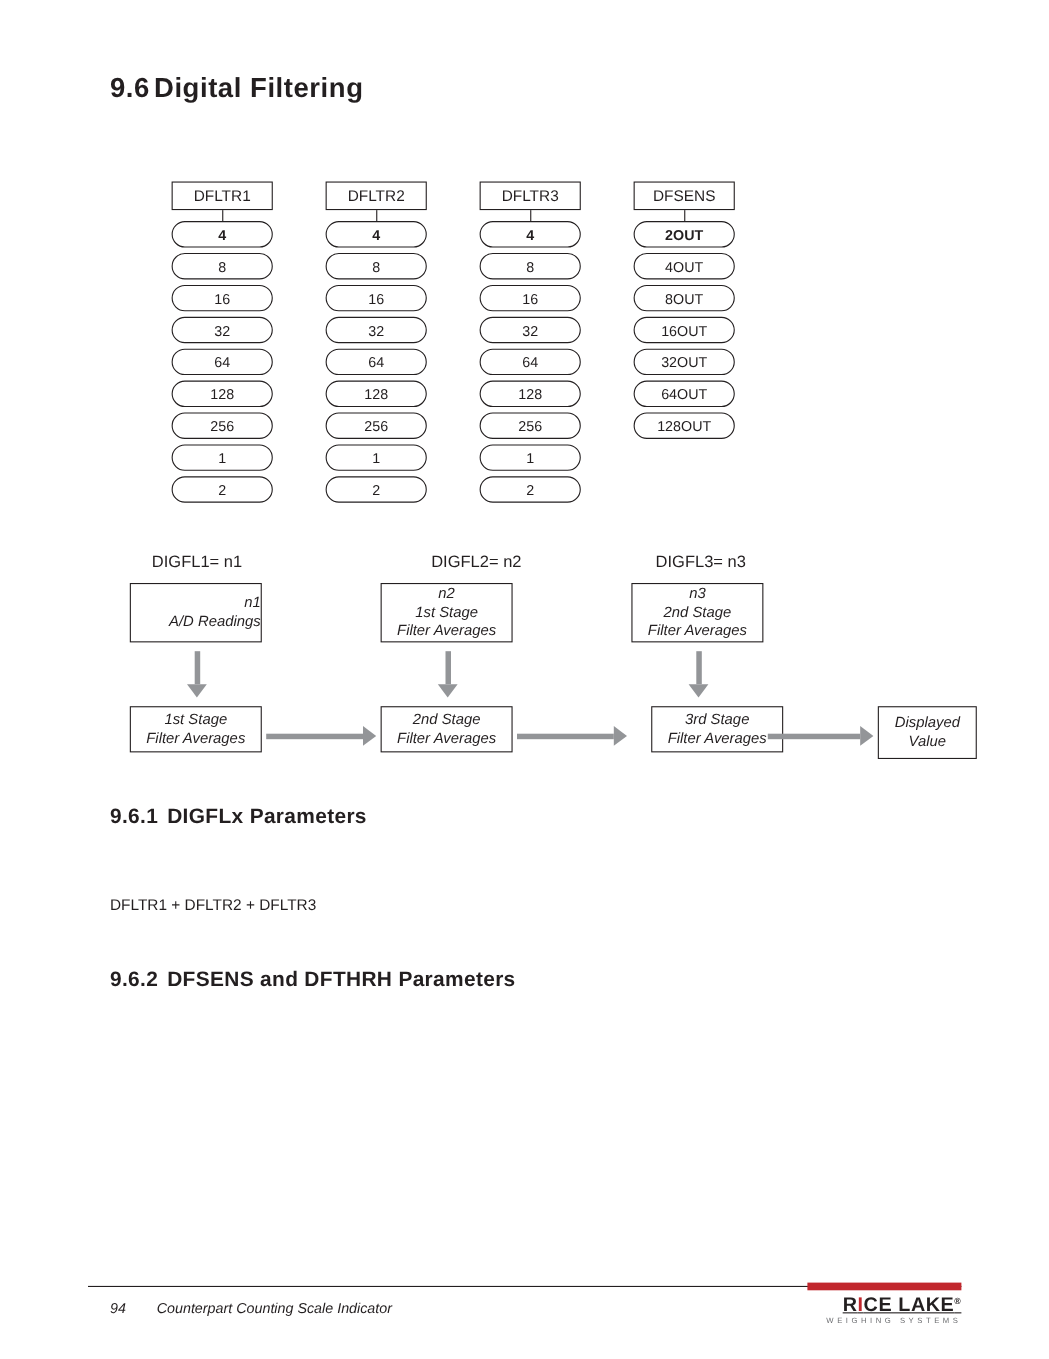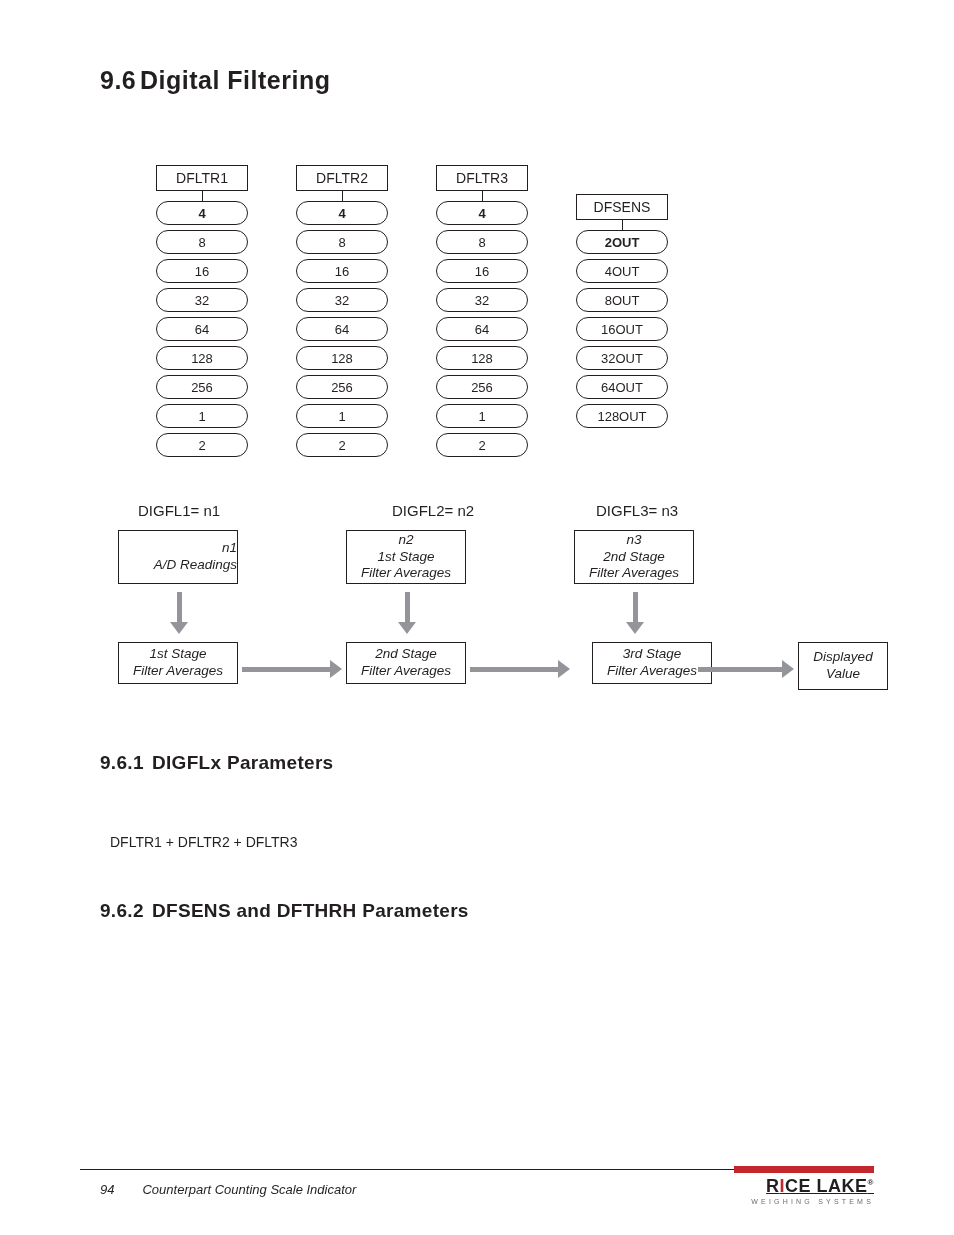--- a/index.html
+++ b/index.html
@@ -1,26 +1,26 @@
 <!DOCTYPE html>
 <html><head>
 <meta charset="utf-8">
 <style>
   * { box-sizing: border-box; margin: 0; padding: 0; }
   body { width: 954px; height: 1235px; font-family: Arial, Helvetica, sans-serif; position: relative; background: #fff; color: #231f20; }
   .page { padding: 66px 80px 0 100px; }
   .section-title { font-family: 'Arial Narrow', Arial, sans-serif; font-weight: bold; font-size: 25px; letter-spacing: 0.5px; margin-bottom: 70px; font-stretch: condensed; }
   .section-title .num { display: inline-block; width: 40px; }
-  .subsection-title { font-family: 'Arial Narrow', Arial, sans-serif; font-weight: bold; font-size: 19px; letter-spacing: 0.3px; margin-top: 40px; margin-bottom: 60px; font-stretch: condensed; }
+  .subsection-title { font-family: 'Arial Narrow', Arial, sans-serif; font-weight: bold; font-size: 19px; letter-spacing: 0.3px; margin-top: 20px; margin-bottom: 60px; font-stretch: condensed; }
   .subsection-title .num { display: inline-block; width: 52px; }
-  .formula { font-size: 14px; margin-left: 10px; margin-bottom: 30px; }
+  .formula { font-size: 14px; margin-bottom: 30px; }
 
   
   .filter-grid { display: flex; gap: 48px; margin-left: 56px; margin-bottom: 40px; }
-  .filter-col { display: flex; flex-direction: column; align-items: center; justify-content: center; }
+  .filter-col { display: flex; flex-direction: column; align-items: center; }
   .rect { border: 1.2px solid #231f20; width: 92px; height: 26px; display: flex; align-items: center; justify-content: center; font-size: 14px; }
   .stem { width: 0; height: 10px; border-left: 1.2px solid #231f20; margin: 0 auto; }
   .pill { border: 1.2px solid #231f20; border-radius: 12px; width: 92px; height: 24px; display: flex; align-items: center; justify-content: center; font-size: 13px; margin-bottom: 5px; }
   .pill.bold { font-weight: bold; }
 
   
   .flow { position: relative; margin-left: 18px; height: 210px; }
   .flow-label { position: absolute; font-size: 15px; }
   .fbox { position: absolute; border: 1.2px solid #231f20; font-size: 13.5px; font-style: italic; text-align: center; display: flex; flex-direction: column; justify-content: center; line-height: 1.25; }
   .fbox.top { width: 120px; height: 54px; }

